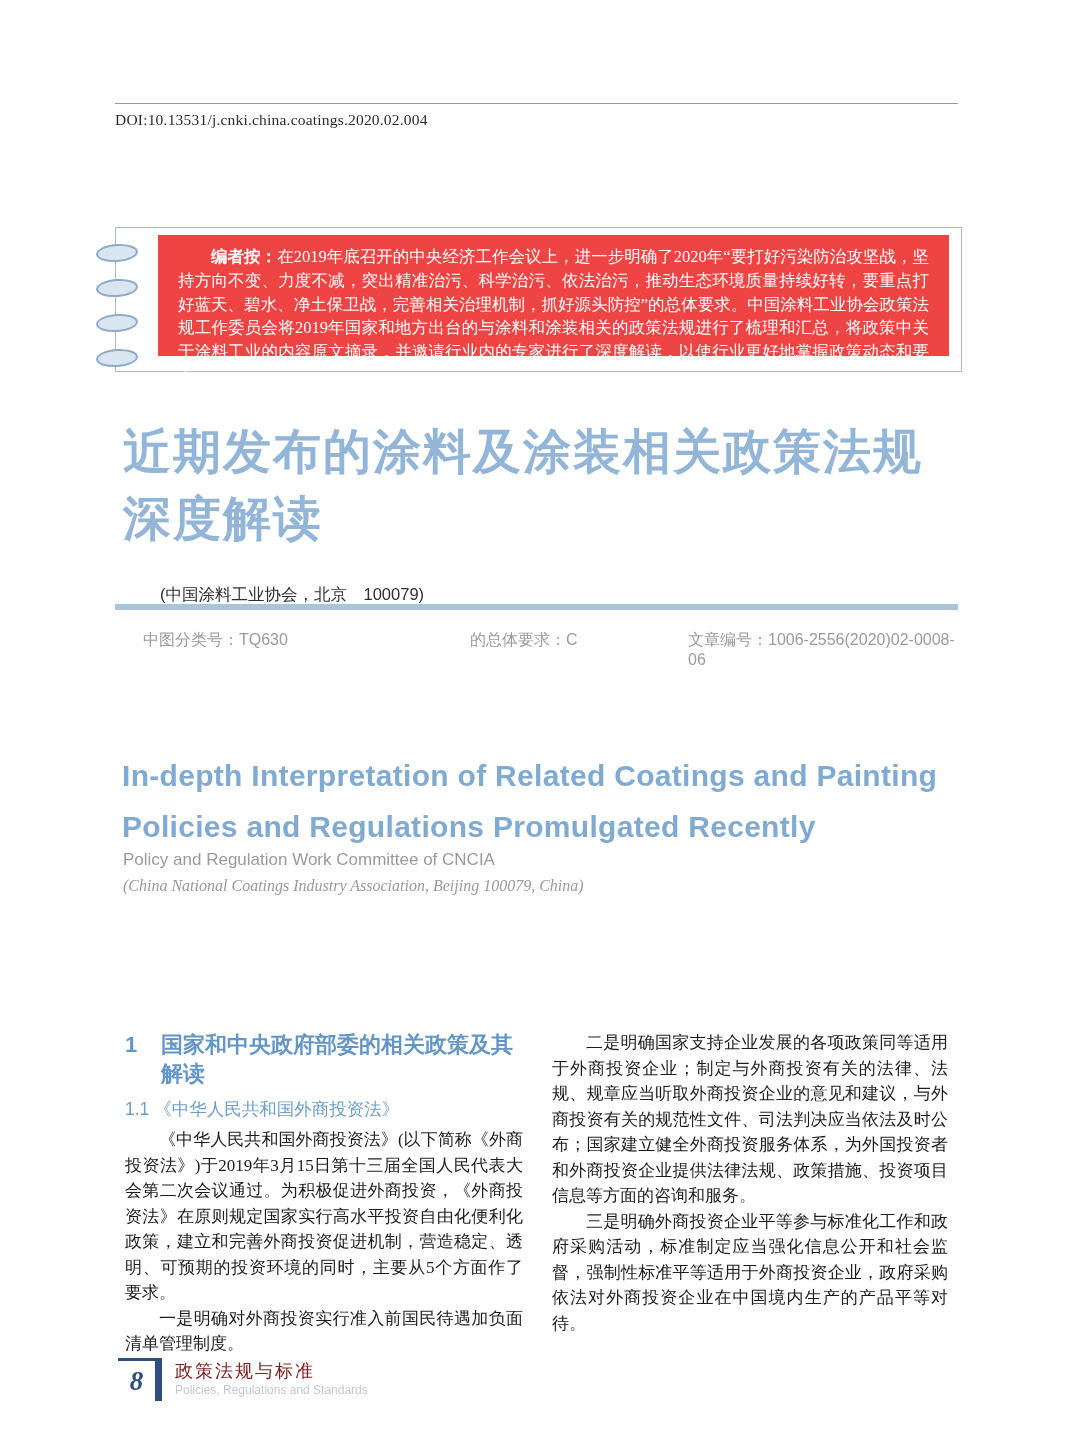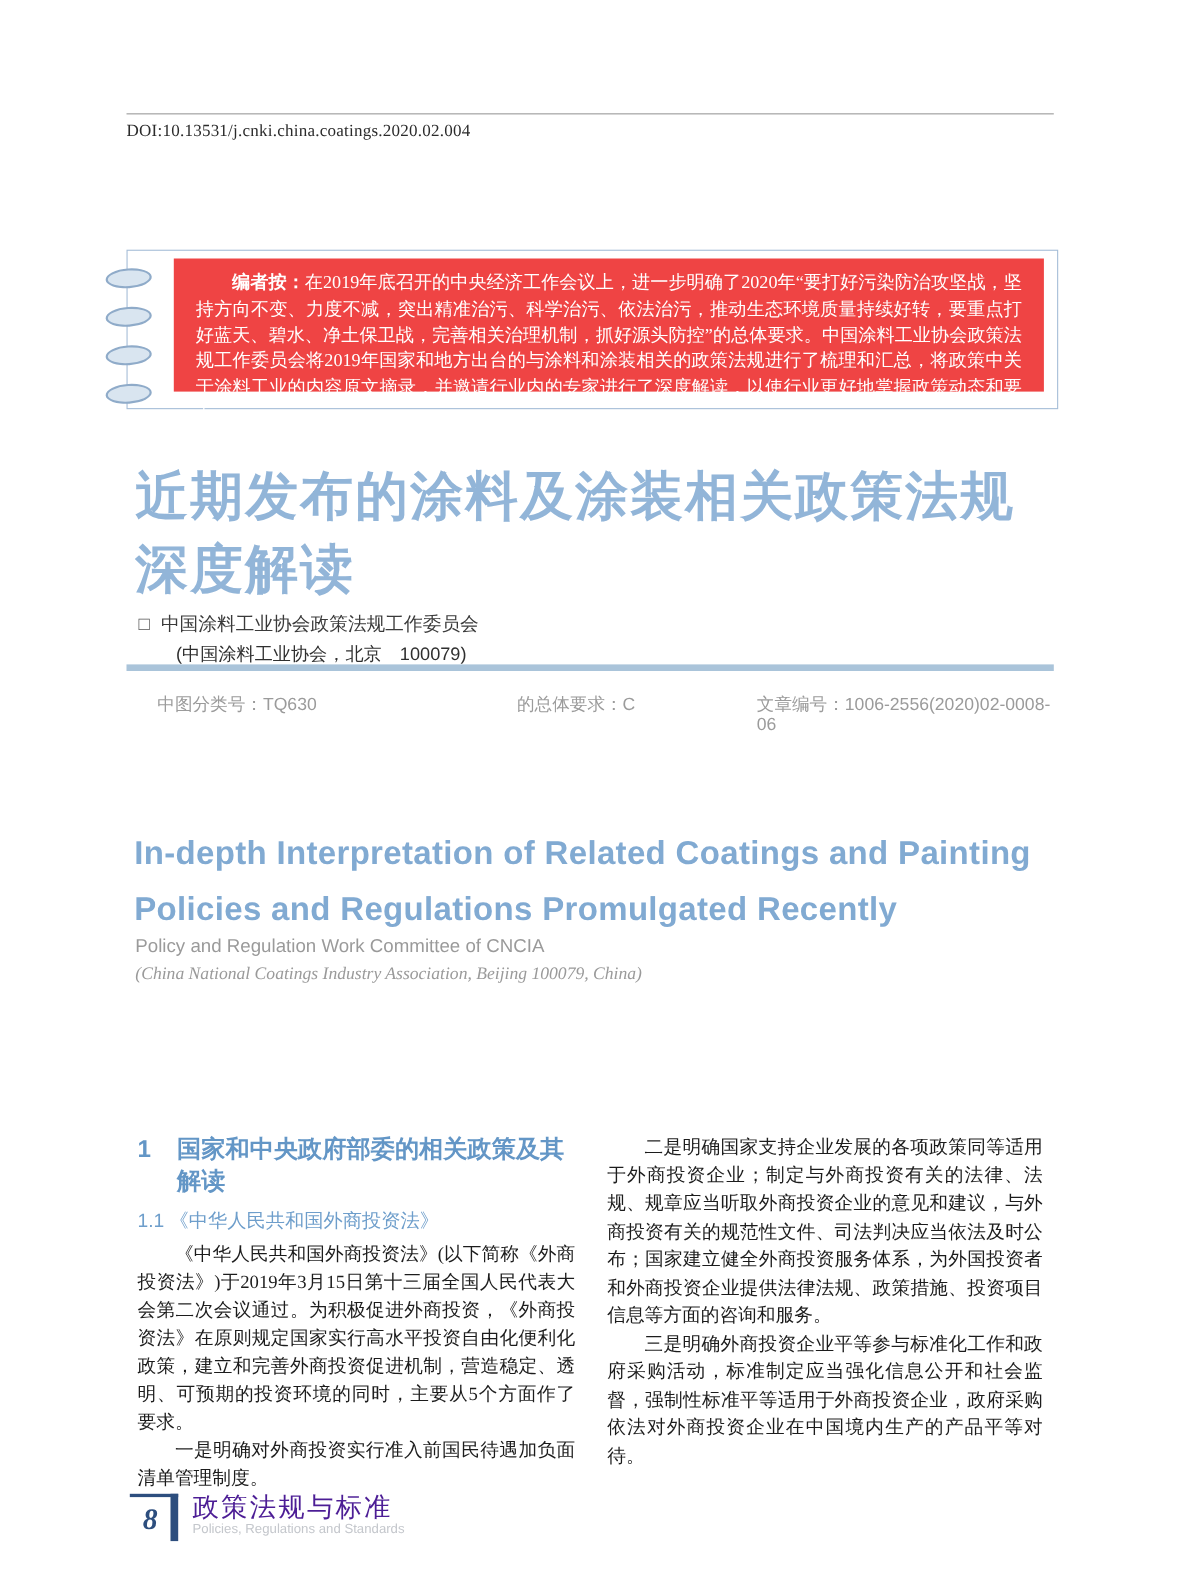--- a/index.html
+++ b/index.html
@@ -68,21 +68,21 @@
   .para{margin:0;font-size:17px;line-height:25.5px;text-align:justify;text-indent:2em;color:#1c1c1c;}
   .colL .para.first{margin-top:6px;}
 
   
   .footer{position:absolute;top:1358px;left:118px;display:flex;align-items:flex-start;}
   .pagenum-box{width:37px;height:40px;border-top:3px solid #2d4e7e;border-right:7px solid #2d4e7e;
                display:flex;align-items:center;justify-content:center;}
   .pagenum{font-family:"Liberation Serif","DejaVu Serif",serif;font-style:italic;font-weight:bold;
            font-size:27px;color:#2d4e7e;}
   .footer-labels{margin-left:13px;padding-top:2px;}
-  .footer-cn{color:#4c1d95;font-size:24px;letter-spacing:2px;line-height:22px;
+  .footer-cn{color:#7f1d1d;font-size:18px;letter-spacing:2px;line-height:22px;
              font-family:"Liberation Sans","DejaVu Sans",sans-serif;}
   .footer-en{color:#c4c7cc;font-size:12px;line-height:16px;
              font-family:"Liberation Sans","DejaVu Sans",sans-serif;}
 </style>
 </head>
 <body>
 
 <div class="page">
 
   <div class="hdr-rule"></div>
@@ -96,23 +96,20 @@
     <div class="note-inner">
       <p class="note-text"><span class="note-label">编者按：</span><span>在2019年底召开的中央经济工作会议上，进一步明确了2020年“要打好污染防治攻坚战，坚持方向不变、力度不减，突出精准治污、科学治污、依法治污，推动生态环境质量持续好转，要重点打好蓝天、碧水、净土保卫战，完善相关治理机制，抓好源头防控”的总体要求。中国涂料工业协会政策法规工作委员会将2019年国家和地方出台的与涂料和涂装相关的政策法规进行了梳理和汇总，将政策中关于涂料工业的内容原文摘录，并邀请行业内的专家进行了深度解读，以使行业更好地掌握政策动态和要点。</span></p>
     </div>
   </div>
 
   <div class="cn-title">
     <div>近期发布的涂料及涂装相关政策法规</div>
     <div>深度解读</div>
   </div>
 
-  <div class="author-line">
-    <span class="author-marker">□</span><span>中国涂料工业协会政策法规工作委员会</span>
-  </div>
   <div class="affil-line">(中国涂料工业协会，北京　100079)</div>
   <div class="blue-bar"></div>
 
   <div class="meta-row">
     <span class="m1">中图分类号：TQ630</span>
     <span class="m2">的总体要求：C</span>
     <span class="m3">文章编号：1006-2556(2020)02-0008-06</span>
   </div>
 
   <div class="en-title">

